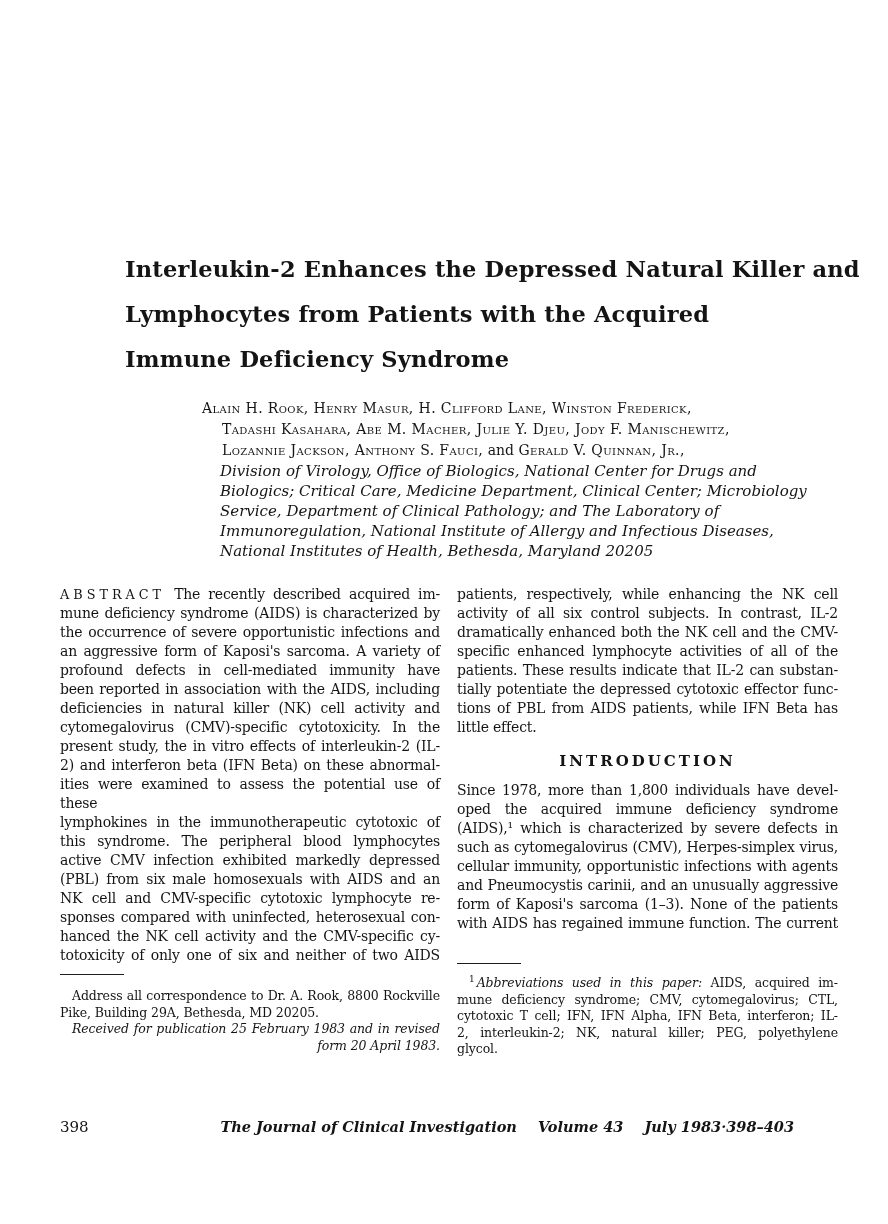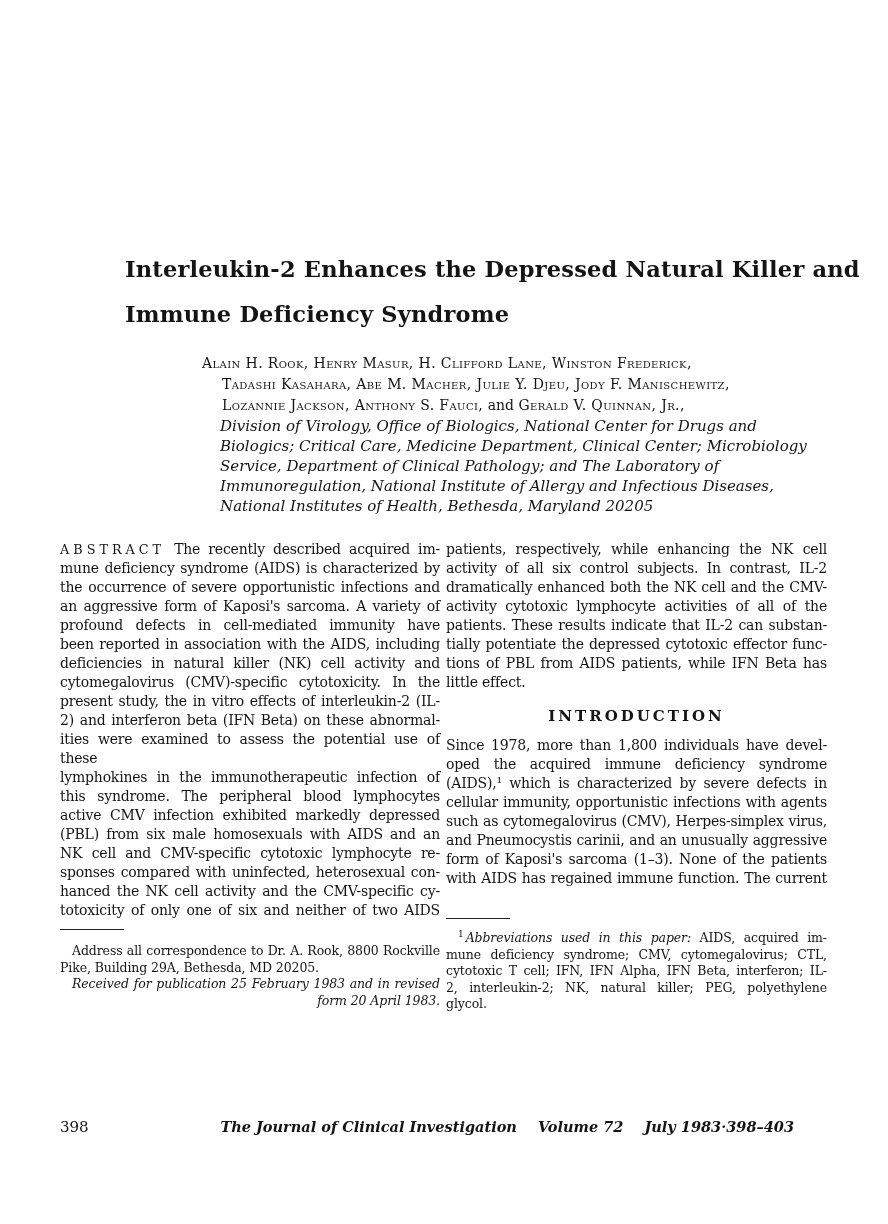--- a/index.html
+++ b/index.html
@@ -21,21 +21,21 @@
 
   
   .authors { margin-top:16px; margin-left:77px; font-size:14px; line-height:21px; }
   .author-line { font-variant:small-caps; letter-spacing:0.4px; white-space:nowrap; }
   .author-line.cont { padding-left:20px; }
   .and-word { font-variant:normal; letter-spacing:0; }
   .affiliation { margin-left:95px; font-style:italic; font-size:15px; line-height:20px; }
   .affiliation div { white-space:nowrap; }
 
   
-  .columns { display:grid; grid-template-columns:380px 381px; column-gap:6px; margin-top:24px; }
+  .columns { display:grid; grid-template-columns:380px 381px; column-gap:17px; margin-top:24px; }
   .line {
     font-size:14px; line-height:19px; letter-spacing:-0.2px;
     text-align:justify; text-align-last:justify;
   }
   .line.nolast { text-align-last:left; }
   .abstract-label { letter-spacing:4px; font-size:12.8px; margin-right:9px; }
 
   .intro-heading {
     font-size:15px; font-weight:700; letter-spacing:3px;
     text-align:center; line-height:19px;
@@ -65,20 +65,21 @@
   .citation .seg:first-child { margin-left:10px; }
 </style>
 </head>
 <body>
 
 <div class="page">
 
   <header class="title-block">
     <h1 style="font-size:inherit;">
       <div class="title-line">Interleukin-2 Enhances the Depressed Natural Killer and</div>
+      <div class="title-line">Lymphocytes from Patients with the Acquired</div>
       <div class="title-line">Immune Deficiency Syndrome</div>
     </h1>
 
     <div class="authors">
       <div class="author-line">Alain H. Rook, Henry Masur, H. Clifford Lane, Winston Frederick,</div>
       <div class="author-line cont">Tadashi Kasahara, Abe M. Macher, Julie Y. Djeu, Jody F. Manischewitz,</div>
       <div class="author-line cont"><span>Lozannie Jackson, Anthony S. Fauci,</span><span class="and-word"> and </span><span>Gerald V. Quinnan, Jr.,</span></div>
     </div>
 
     <div class="affiliation">
@@ -100,21 +101,21 @@
           <div class="line">mune deficiency syndrome (AIDS) is characterized by</div>
           <div class="line">the occurrence of severe opportunistic infections and</div>
           <div class="line">an aggressive form of Kaposi's sarcoma. A variety of</div>
           <div class="line">profound defects in cell-mediated immunity have</div>
           <div class="line">been reported in association with the AIDS, including</div>
           <div class="line">deficiencies in natural killer (NK) cell activity and</div>
           <div class="line">cytomegalovirus (CMV)-specific cytotoxicity. In the</div>
           <div class="line">present study, the in vitro effects of interleukin-2 (IL-</div>
           <div class="line">2) and interferon beta (IFN Beta) on these abnormal-</div>
           <div class="line">ities were examined to assess the potential use of these</div>
-          <div class="line">lymphokines in the immunotherapeutic infection of</div>
+          <div class="line">lymphokines in the immunotherapeutic cytotoxic of</div>
           <div class="line">this syndrome. The peripheral blood lymphocytes</div>
           <div class="line">active CMV infection exhibited markedly depressed</div>
           <div class="line">(PBL) from six male homosexuals with AIDS and an</div>
           <div class="line">NK cell and CMV-specific cytotoxic lymphocyte re-</div>
           <div class="line">sponses compared with uninfected, heterosexual con-</div>
           <div class="line">hanced the NK cell activity and the CMV-specific cy-</div>
           <div class="line">totoxicity of only one of six and neither of two AIDS</div>
         </div>
 
       <div class="rule left-col"></div>
@@ -125,35 +126,35 @@
         <div class="fn-line just indent italic">Received for publication 25 February 1983 and in revised</div>
         <div class="fn-line italic">form 20 April 1983.</div>
       </div>
     </section>
 
     <section class="col right">
       <div>
           <div class="line">patients, respectively, while enhancing the NK cell</div>
           <div class="line">activity of all six control subjects. In contrast, IL-2</div>
           <div class="line">dramatically enhanced both the NK cell and the CMV-</div>
-          <div class="line">activity cytotoxic lymphocyte activities of all of the</div>
+          <div class="line">specific enhanced lymphocyte activities of all of the</div>
           <div class="line">patients. These results indicate that IL-2 can substan-</div>
           <div class="line">tially potentiate the depressed cytotoxic effector func-</div>
           <div class="line">tions of PBL from AIDS patients, while IFN Beta has</div>
         </div>
       <div class="line nolast">little effect.</div>
 
       <h2 class="intro-heading">INTRODUCTION</h2>
 
       <div>
           <div class="line">Since 1978, more than 1,800 individuals have devel-</div>
           <div class="line">oped the acquired immune deficiency syndrome</div>
           <div class="line">(AIDS),¹ which is characterized by severe defects in</div>
+          <div class="line">such as cytomegalovirus (CMV), Herpes-simplex virus,</div>
           <div class="line">cellular immunity, opportunistic infections with agents</div>
-          <div class="line">such as cytomegalovirus (CMV), Herpes-simplex virus,</div>
           <div class="line">and Pneumocystis carinii, and an unusually aggressive</div>
           <div class="line">form of Kaposi's sarcoma (1–3). None of the patients</div>
           <div class="line">with AIDS has regained immune function. The current</div>
         </div>
 
       <div class="rule right-col"></div>
 
       <div class="footnote right-col">
         <div class="fn-line just indent">
           <sup class="fn-sup">1</sup><span class="italic">Abbreviations used in this paper:</span><span> AIDS, acquired im-</span>
@@ -166,18 +167,18 @@
         <div class="fn-line">glycol.</div>
       </div>
     </section>
 
   </main>
 
   <footer class="footer">
     <span class="page-number">398</span>
     <span class="citation">
       <span class="seg">The Journal of Clinical Investigation</span>
-      <span class="seg">Volume 72</span>
+      <span class="seg">Volume 43</span>
       <span class="seg">July 1983·398–403</span>
     </span>
   </footer>
 
 </div>
 
 </body></html>

